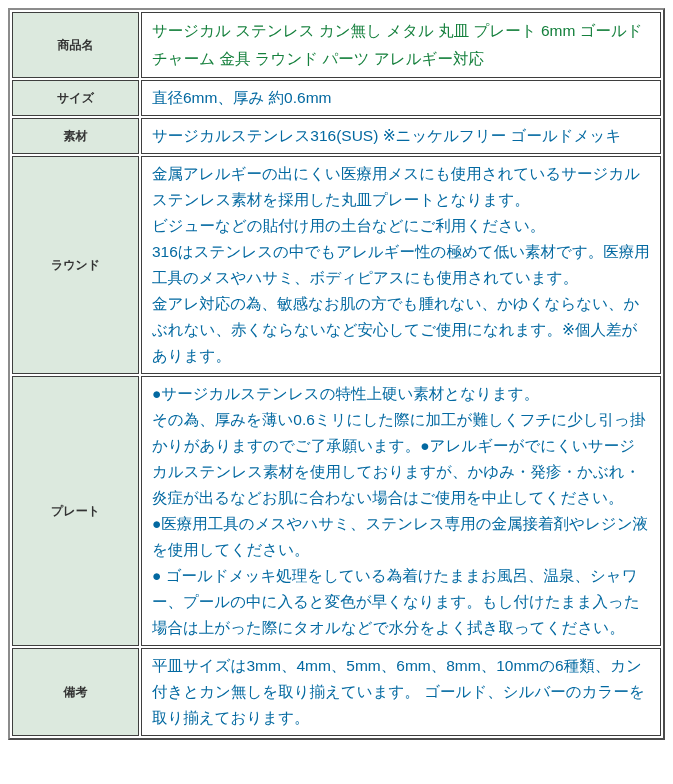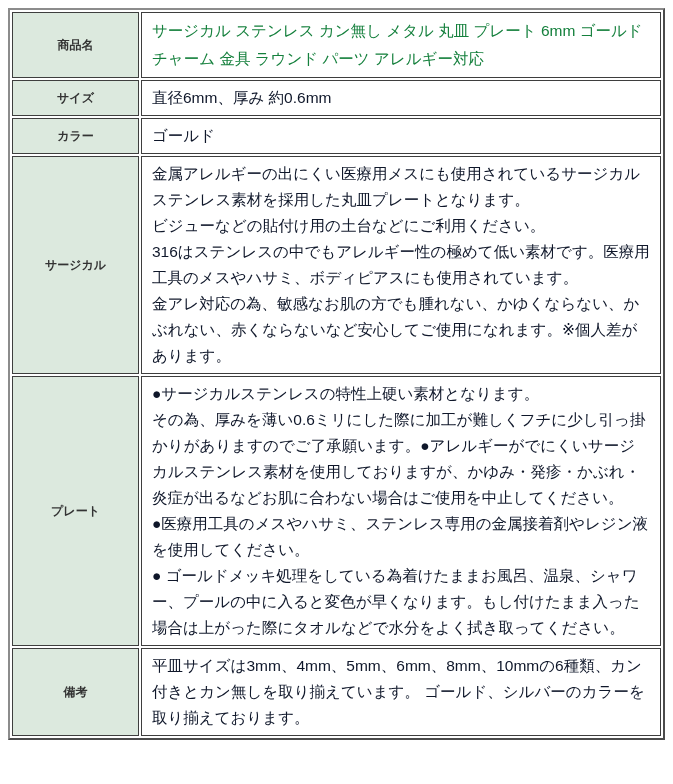--- a/index.html
+++ b/index.html
@@ -37,21 +37,21 @@
     color: #333333;
     font-size: 12px;
     font-weight: bold;
     text-align: center;
     vertical-align: middle;
     padding: 4px 2px;
   }
   td.spec-value {
     background: #ffffff;
     border: 1px solid #3e3e3e;
-    color: #0f172a;
+    color: #0369a1;
     font-size: 15.5px;
     line-height: 26px;
     text-align: left;
     vertical-align: middle;
     padding: 4px 10px;
   }
   td.spec-value .cell-text {
     white-space: pre-line; 
     word-break: break-all;
   }
@@ -78,27 +78,27 @@
             <div class="cell-text">サージカル ステンレス カン無し メタル 丸皿 プレート 6mm ゴールド チャーム 金具 ラウンド パーツ アレルギー対応</div>
           </td>
         </tr>
         <tr>
           <th class="spec-label">サイズ</th>
           <td class="spec-value">
             <div class="cell-text">直径6mm、厚み 約0.6mm</div>
           </td>
         </tr>
         <tr>
-          <th class="spec-label">カラー</th>
+          <th class="spec-label">素材</th>
           <td class="spec-value">
-            <div class="cell-text">ゴールド</div>
+            <div class="cell-text">サージカルステンレス316(SUS) ※ニッケルフリー ゴールドメッキ</div>
           </td>
         </tr>
         <tr>
-          <th class="spec-label">サージカル</th>
+          <th class="spec-label">ラウンド</th>
           <td class="spec-value">
             <div class="cell-text">金属アレルギーの出にくい医療用メスにも使用されているサージカルステンレス素材を採用した丸皿プレートとなります。
 ビジューなどの貼付け用の土台などにご利用ください。
 316はステンレスの中でもアレルギー性の極めて低い素材です。医療用工具のメスやハサミ、ボディピアスにも使用されています。
 金アレ対応の為、敏感なお肌の方でも腫れない、かゆくならない、かぶれない、赤くならないなど安心してご使用になれます。※個人差があります。</div>
           </td>
         </tr>
         <tr>
           <th class="spec-label">プレート</th>
           <td class="spec-value">

